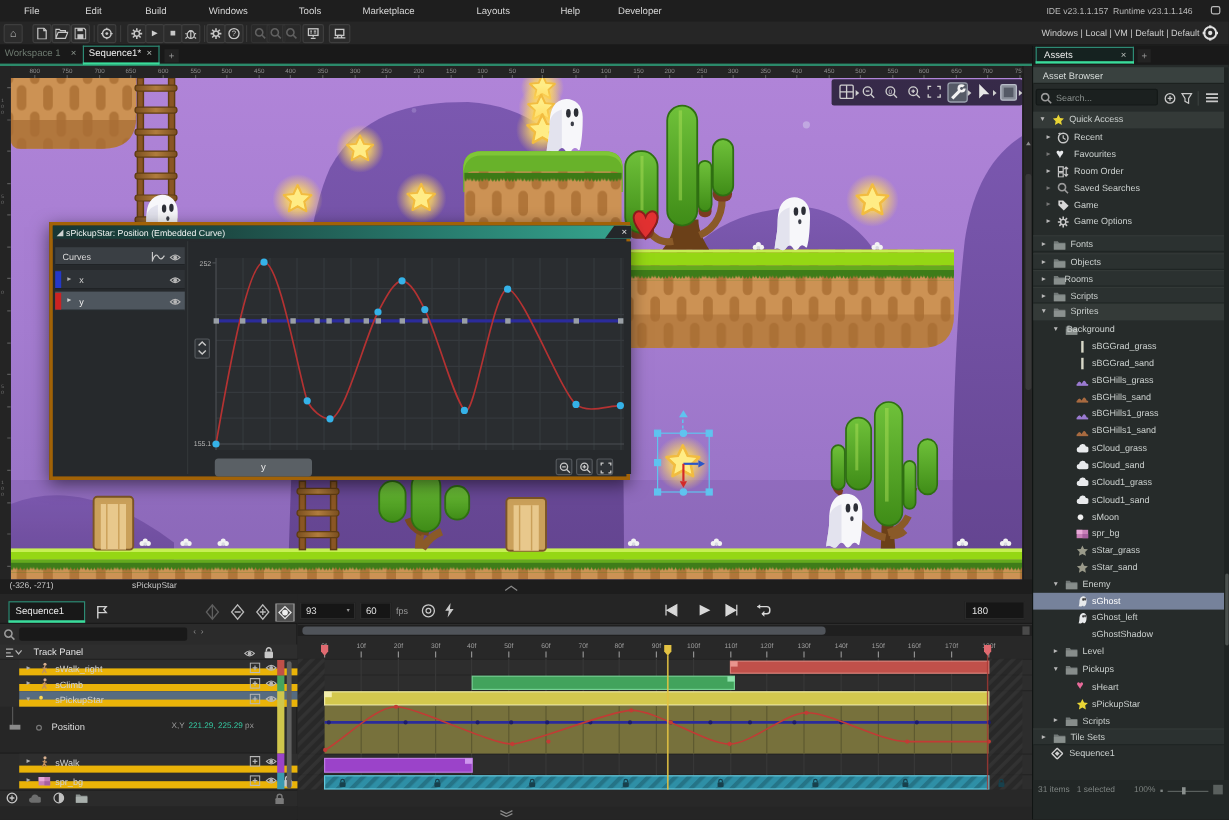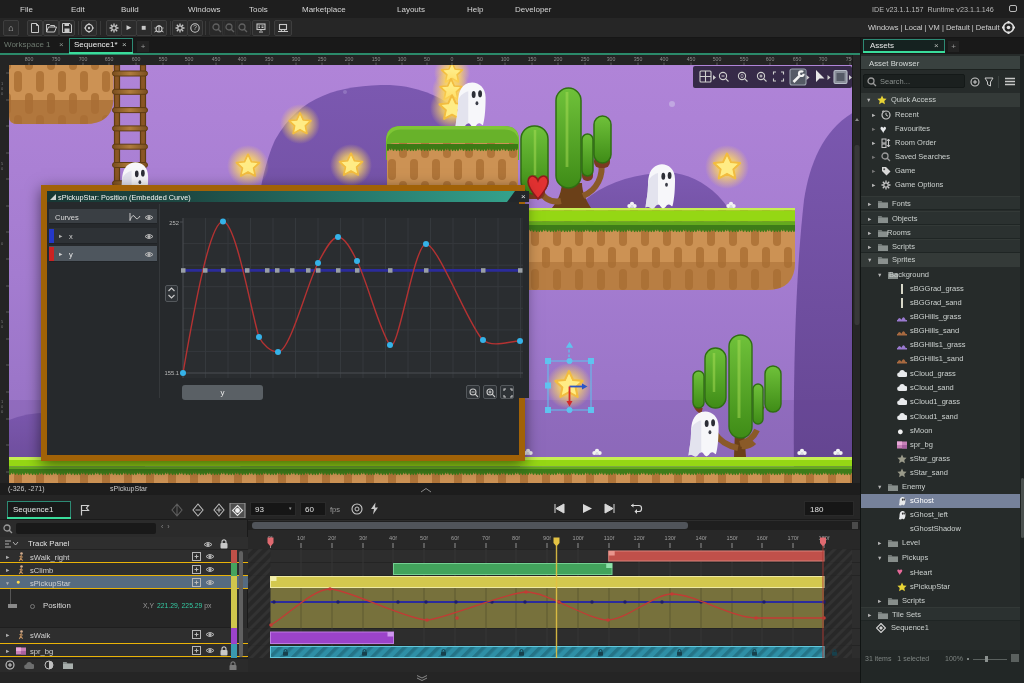--- a/index.html
+++ b/index.html
@@ -14,46 +14,46 @@
 .tsep{position:absolute;top:3px;width:1px;height:14px;background:#3a3a3a}
 #tabbar{left:0;top:38px;width:1024px;height:17px;background:#191919}
 
 #rulertop{left:9px;top:55px;width:843px;height:10px;background:#242424;font-size:5px;color:#8a8a8a}
 #rulerleft{left:0;top:55px;width:9px;height:428px;background:#242424}
 #scene{left:9px;top:65px;width:843px;height:418px}
 
 #statusbar{left:0;top:483px;width:860px;height:12px;background:#1d1d1d;font-size:7px;color:#c9c9c9}
 
 #bottompanel{left:0;top:495px;width:860px;height:188px;background:#2b2b2b}
-.trackrow{left:0;width:269px;height:13px;background:#2e2e2e;border-bottom:1px solid #eab308;font-size:7.6px;color:#d2d2d2}
+.trackrow{left:16px;width:269px;height:13px;background:#2e2e2e;border-bottom:6px solid #eab308;font-size:7.6px;color:#d2d2d2}
 .trackrow .arr{position:absolute;left:5px;top:3.5px;font-size:5.5px;color:#b0b0b0}
 .ticon{position:absolute;left:16px;top:2px;font-size:7px}
 .tname{position:absolute;left:30px;top:2.5px}
 .ri1{position:absolute;left:192px;top:2px;font-size:7.5px;color:#b8b8b8}
 .ri2{position:absolute;left:205px;top:2px;font-size:7.5px;color:#b8b8b8}
 .sel{background:#566b80}
 
 #rightpanel{left:860px;top:38px;width:164px;height:645px;background:#262b2a;border-left:1px solid #101413}
 .trow{position:absolute;left:0;width:159px;height:14px;font-size:7.5px;color:#ccd1cf;line-height:14px;white-space:nowrap}
 .trow .ta{position:absolute;top:0;font-size:5.5px;color:#b8b8b8}
 .trow .ic{position:absolute;top:2px}
 .trow span.ic{top:0}
 .trow .tt{position:absolute;top:0}
 .sect{background:#2b3130;border-top:1px solid #333937;border-bottom:1px solid #1f2524}
 
-#curvewin{left:41px;top:185px;width:484px;height:276px;background:#26292c;border:6px solid #a16207;box-shadow:0 4px 14px rgba(0,0,0,.55)}
+#curvewin{left:41px;top:185px;width:484px;height:215px;background:#26292c;border:3px solid #a16207;box-shadow:0 4px 14px rgba(0,0,0,.55)}
 .zbtn{width:14px;height:14px;background:#2e3236;border:1px solid #54585c;border-radius:2px}
 </style></head>
 <body>
 <div id="page">
 <div class="ab" id="menubar">
  <span style="left:20px">File</span>
       <span style="left:71px">Edit</span>
       <span style="left:121px">Build</span>
- <span style="left:188px">Windows</span>
+ <span style="left:174px">Windows</span>
       <span style="left:249px">Tools</span>
       <span style="left:302px">Marketplace</span>
  <span style="left:397px">Layouts</span>
       <span style="left:467px">Help</span>
       <span style="left:515px">Developer</span>
  <span style="left:872px;top:5px;font-size:7.2px;color:#b9b9b9;white-space:nowrap">IDE v23.1.1.157&nbsp; Runtime v23.1.1.146</span>
  <span style="left:1009px;top:5px;width:8px;height:7px;border:1px solid #b9b9b9;border-radius:2px"></span>
 </div>
 <div class="ab" id="toolbar">
  <div class="tbtn" style="left:3px">⌂</div>

